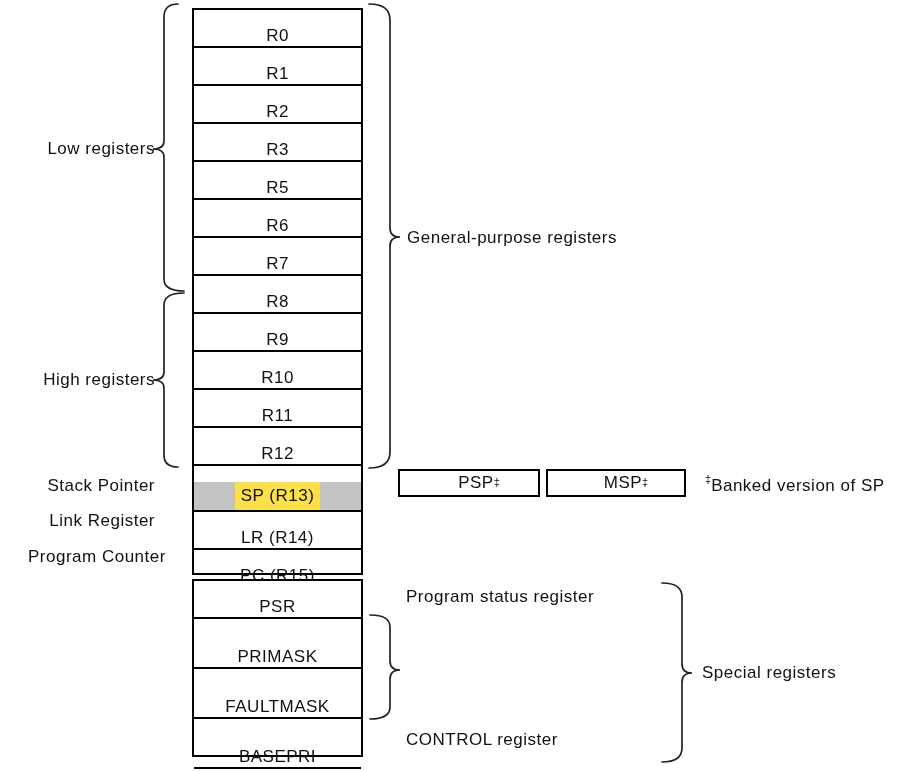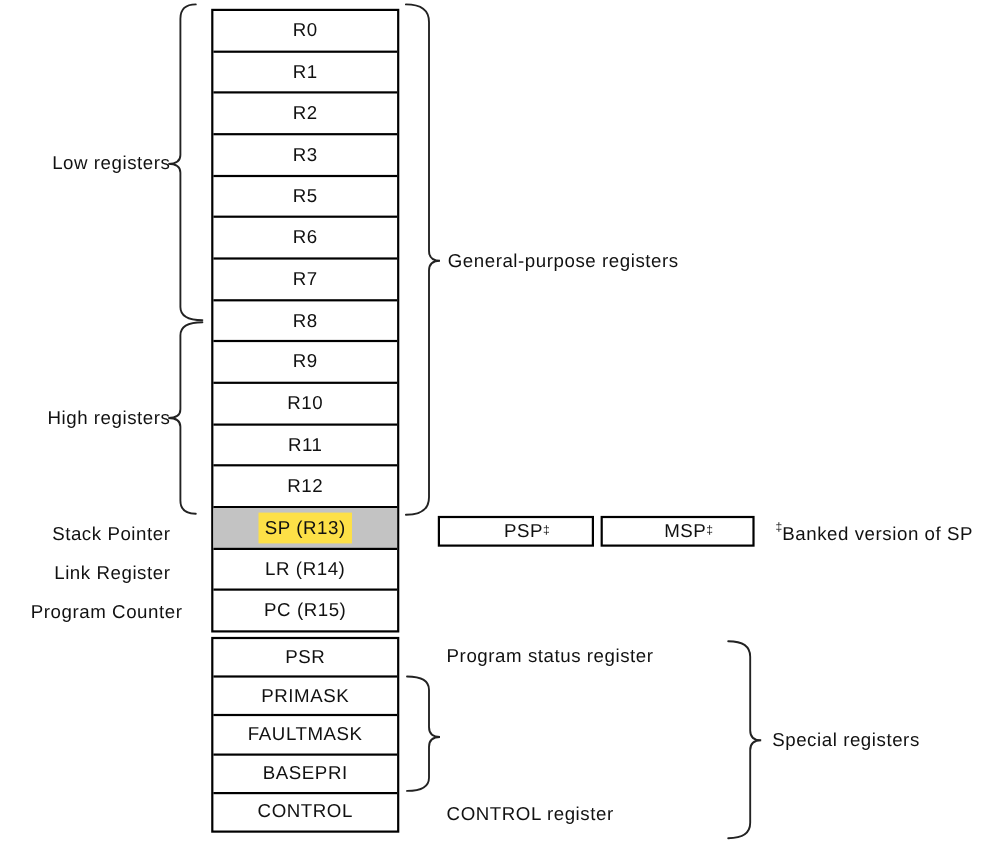--- a/index.html
+++ b/index.html
@@ -8,24 +8,24 @@
     position:relative; width:911px; height:771px; background:#ffffff;
     font-family:"Liberation Sans", sans-serif; color:#111111;
     font-size:17px; letter-spacing:0.5px; overflow:hidden;
   }
   .svg-layer { position:absolute; left:0; top:0; width:911px; height:771px; }
   .reg-col {
     position:absolute; left:192px; width:171px; background:#ffffff;
     border:2px solid #000000; display:flex; flex-direction:column;
   }
   .col-a { top:8px; height:567px; }
-  .col-b { top:579px; height:178px; }
+  .col-b { top:579px; height:178px;gap:12px; }
   .row {
     flex:1; border-bottom:2px solid #000000;
-    display:flex; align-items:center; justify-content:center;
+    display:flex; align-items:center; justify-content:center;margin-top:16px;
   }
   .row:last-child { border-bottom:none; }
   .row.sp { background:#c3c3c3; }
   .row.sp .hl { background:#fde047; padding:4px 6px; }
   .banked-box {
     position:absolute; top:469px; height:28px; background:#ffffff;
     border:2px solid #000000; display:flex; align-items:center; justify-content:center;padding-left:20px;
   }
   #psp-box { left:398px; width:142px; }
   #msp-box { left:546px; width:140px; }

